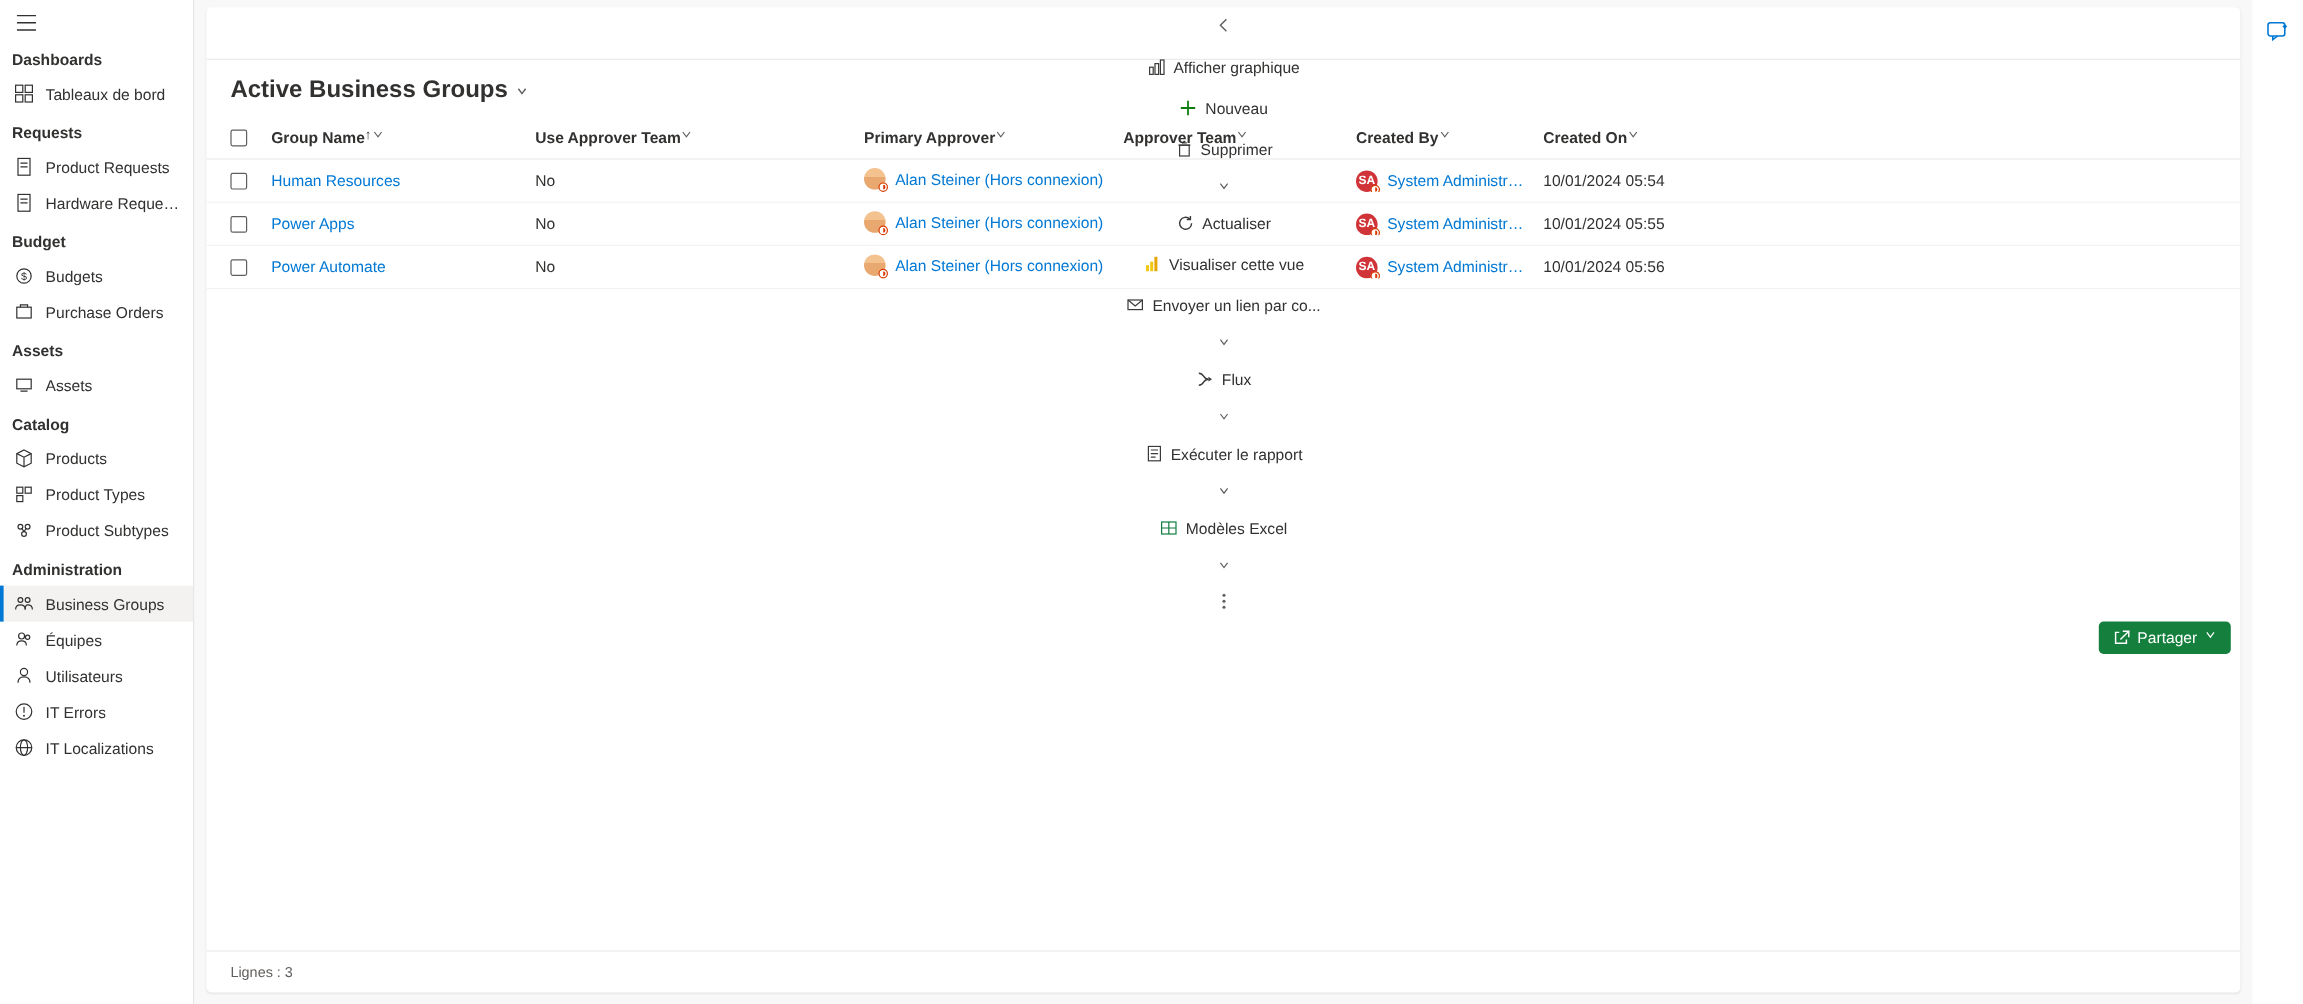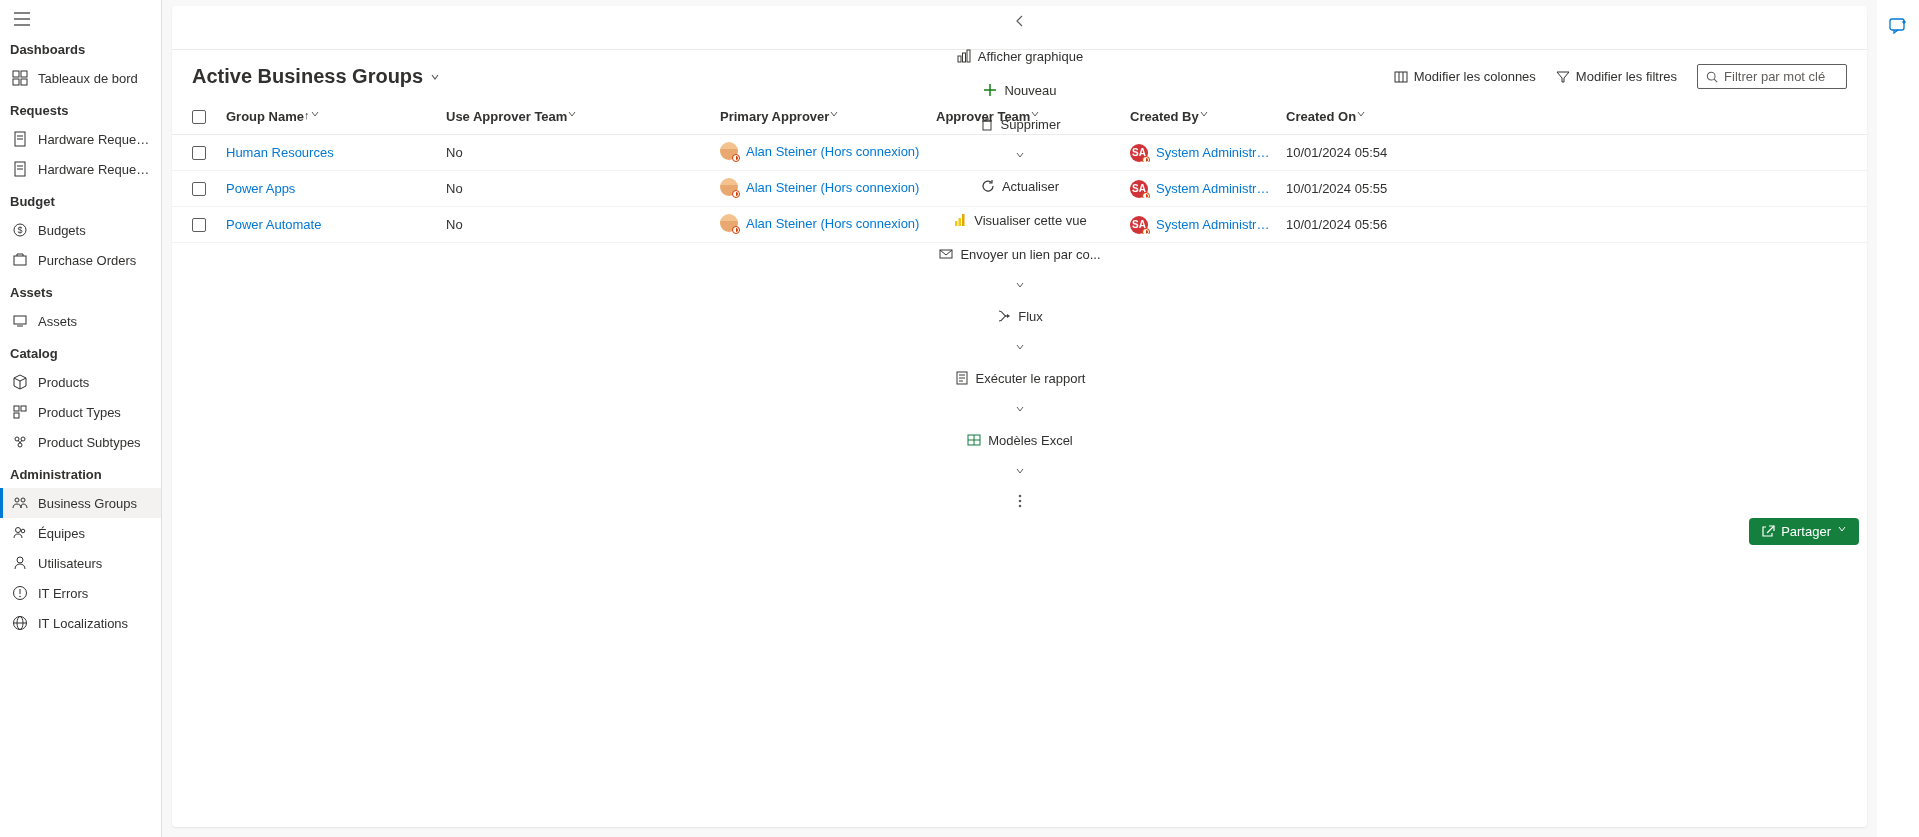--- a/index.html
+++ b/index.html
@@ -102,21 +102,21 @@
         </div>
         <div class="nav-section-title">Requests</div>
         <div class="nav-item">
           <span class="icon">
             <svg width="16" height="16" viewBox="0 0 16 16">
               <rect x="3" y="1" width="10" height="14" fill="none" stroke="#323130"></rect>
               <line x1="5" y1="5" x2="11" y2="5" stroke="#323130"></line>
               <line x1="5" y1="8" x2="11" y2="8" stroke="#323130"></line>
             </svg>
           </span>
-          <span class="label">Hardware Requests</span>
+          <span class="label">Product Requests</span>
         </div>
         <div class="nav-item">
           <span class="icon">
             <svg width="16" height="16" viewBox="0 0 16 16">
               <rect x="3" y="1" width="10" height="14" fill="none" stroke="#323130"></rect>
               <line x1="5" y1="5" x2="11" y2="5" stroke="#323130"></line>
               <line x1="5" y1="8" x2="11" y2="8" stroke="#323130"></line>
             </svg>
           </span>
           <span class="label">Hardware Reques...</span>
@@ -379,43 +379,20 @@
             </svg>
         </div>
       </div>
 
       <div class="view-header">
         <div class="view-title">
           <span>Active Business Groups</span>
           <svg width="12" height="12" viewBox="0 0 12 12">
               <path d="M3 4 L6 8 L9 4" fill="none" stroke="#605e5c" stroke-width="1.2"></path>
             </svg>
-        </div>
-        <div class="view-actions">
-          <div class="view-action">
-            <svg width="14" height="14" viewBox="0 0 14 14">
-                <rect x="1" y="2" width="12" height="10" fill="none" stroke="#323130"></rect>
-                <line x1="5" y1="2" x2="5" y2="12" stroke="#323130"></line>
-                <line x1="9" y1="2" x2="9" y2="12" stroke="#323130"></line>
-              </svg>
-            <span>Modifier les colonnes</span>
-          </div>
-          <div class="view-action">
-            <svg width="14" height="14" viewBox="0 0 14 14">
-                <path d="M1 2 L13 2 L8 8 L8 12 L6 12 L6 8 Z" fill="none" stroke="#323130"></path>
-              </svg>
-            <span>Modifier les filtres</span>
-          </div>
-          <div class="filter-input">
-            <svg width="14" height="14" viewBox="0 0 14 14">
-                <circle cx="6" cy="6" r="4.5" fill="none" stroke="#605e5c" stroke-width="1.2"></circle>
-                <line x1="9.5" y1="9.5" x2="13" y2="13" stroke="#605e5c" stroke-width="1.2"></line>
-              </svg>
-            <input type="text" placeholder="Filtrer par mot clé" style="">
-          </div>
         </div>
       </div>
 
       <div class="grid">
         <div class="grid-header">
           <div class="col-check">
               <div class="checkbox"></div>
             </div>
           <div class="col-groupname col-head">
             <span>Group Name</span>
@@ -509,20 +486,23 @@
               <div class="col-approverteam"></div>
               <div class="col-createdby truncate"><span class="presence">
                   <span class="avatar sa">SA<span class="presence-dot away"></span></span>
                   <span class="link truncate" style="max-width:120px;display:inline-block;">System Administrator (A...</span>
                 </span></div>
               <div class="col-createdon">10/01/2024 05:56</div>
             </div>
           </div>
       </div>
 
+      <div class="grid-footer">
+        <span>Lignes : 3</span>
+      </div>
     </div>
   </div>
 
   <div class="right-rail">
     <div class="icon">
       <svg width="20" height="20" viewBox="0 0 20 20">
           <rect x="2" y="3" width="14" height="11" rx="2" fill="none" stroke="#0078d4" stroke-width="1.3"></rect>
           <path d="M6 14 L6 17 L10 14" fill="none" stroke="#0078d4" stroke-width="1.3"></path>
           <path d="M14 6 L16 4 L18 6 L16 8 Z" fill="#0078d4"></path>
         </svg>

